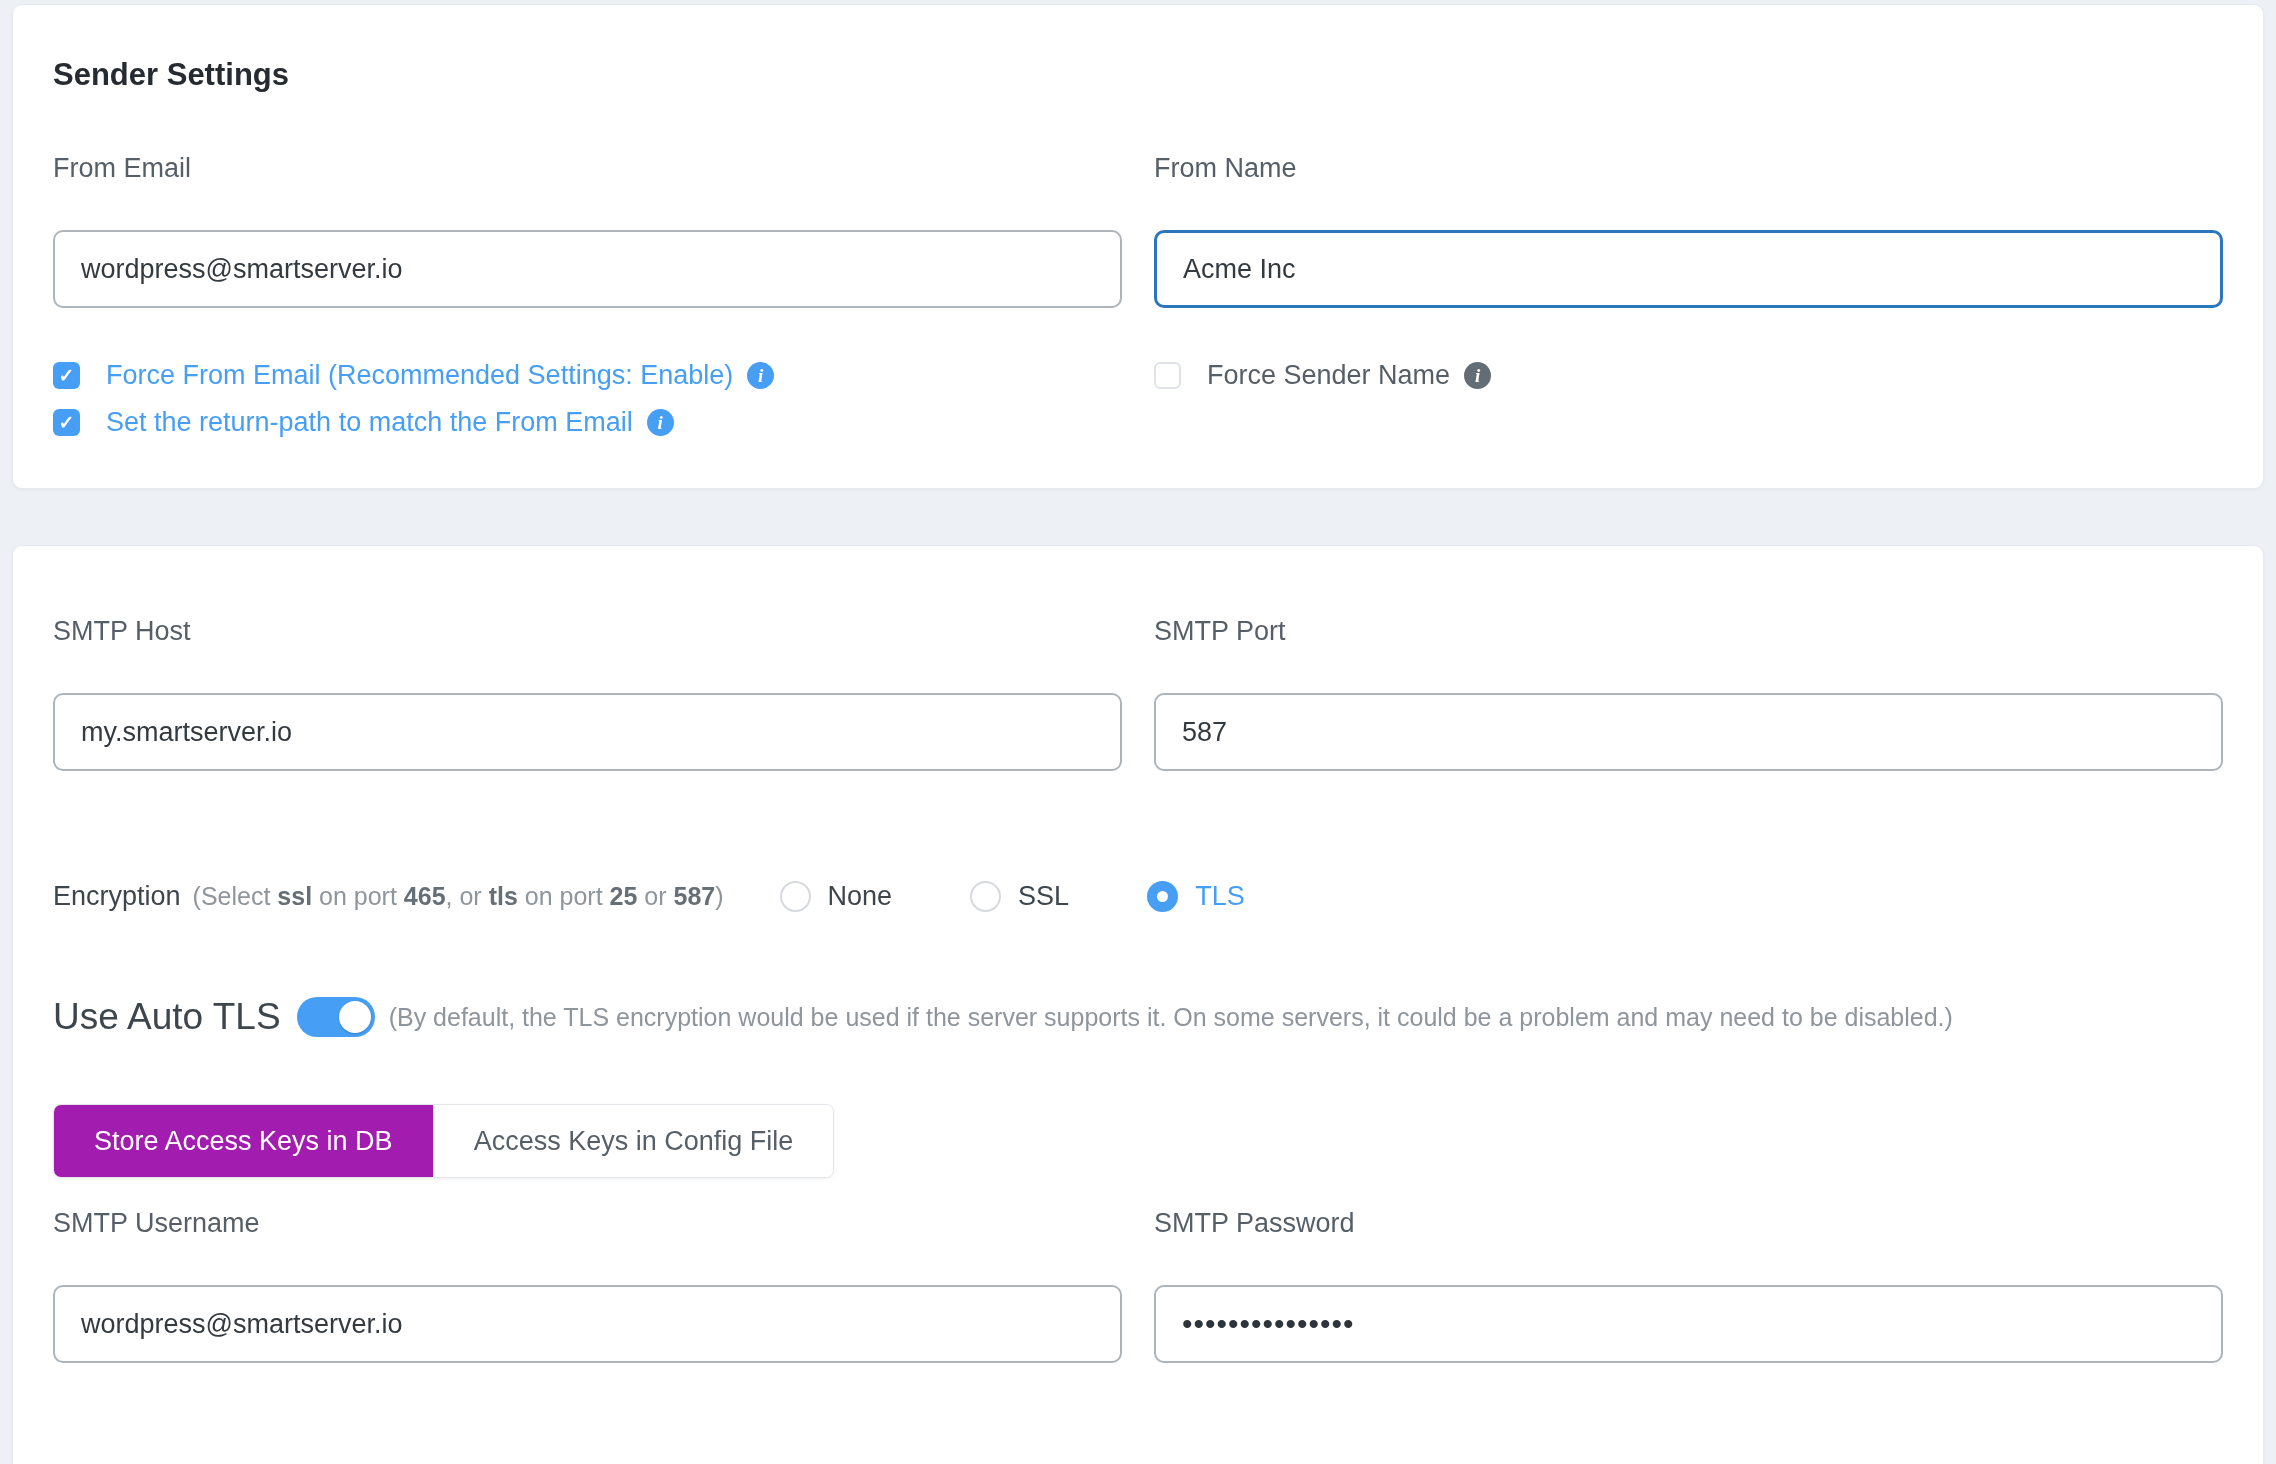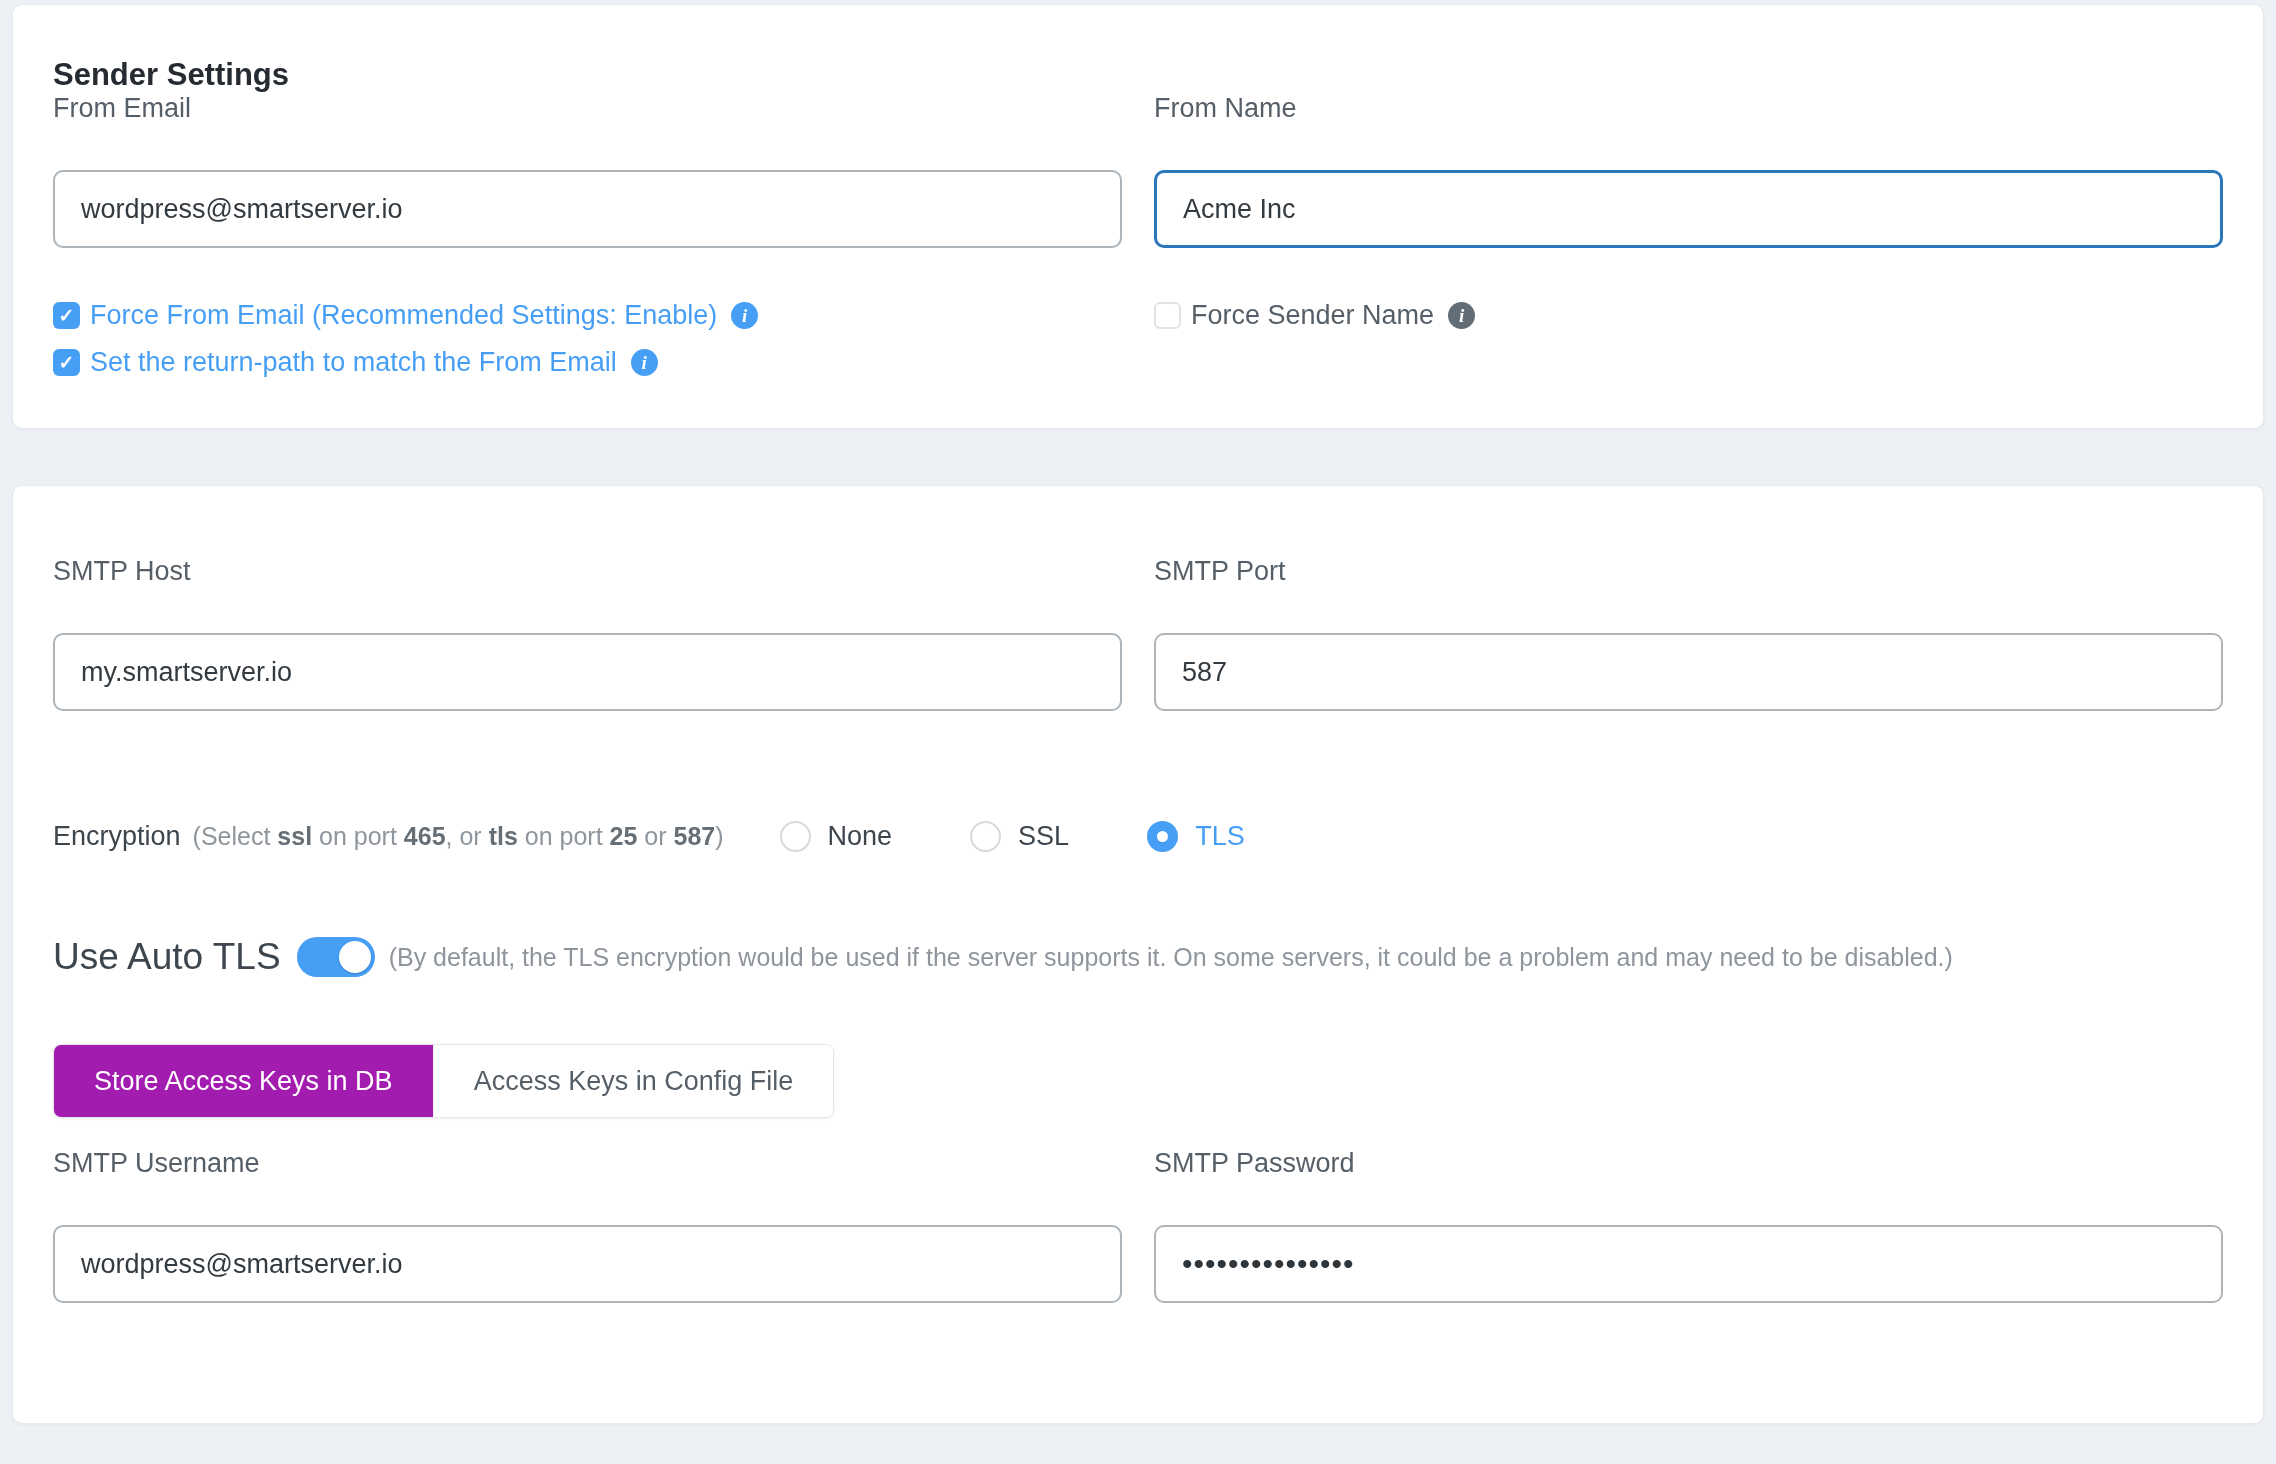--- a/index.html
+++ b/index.html
@@ -16,20 +16,21 @@
     margin:0 12px;
     box-shadow:0 1px 3px rgba(30,40,50,0.05);
   }
   .card.first { margin-top:4px; padding:52px 40px 50px 40px; }
   .card.second { margin-top:56px; padding:70px 40px 120px 40px; }
 
   .page-title {
     font-size:31px;
     font-weight:bold;
     color:#252b31;
+    margin-bottom:60px;
   }
   .grid2 {
     display:grid;
     grid-template-columns:1fr 1fr;
     column-gap:32px;
   }
   .field-label {
     font-size:27px;
     color:#565f67;
     margin-bottom:46px;
@@ -58,21 +59,21 @@
   .checkbox {
     width:27px; height:27px;
     border-radius:6px;
     display:flex; align-items:center; justify-content:center;
     flex:0 0 auto;
   }
   .checkbox.checked { background:#469ef5; }
   .checkbox.checked .tick { color:#fff; font-size:19px; line-height:1; font-weight:bold; }
   .checkbox.unchecked { background:#fff; border:2px solid #dfe3e8; }
   .checkbox.unchecked .tick { visibility:hidden; font-size:19px; }
-  .check-label { font-size:27px; margin-left:10px; }
+  .check-label { font-size:27px; margin-left:26px; }
   .check-label.blue { color:#469ef5; }
   .check-label.dark { color:#565f67; }
   .info-icon {
     width:27px; height:27px;
     border-radius:50%;
     margin-left:14px;
     display:inline-flex; align-items:center; justify-content:center;
     color:#fff;
     font-family:"Liberation Serif", serif;
     font-style:italic;

